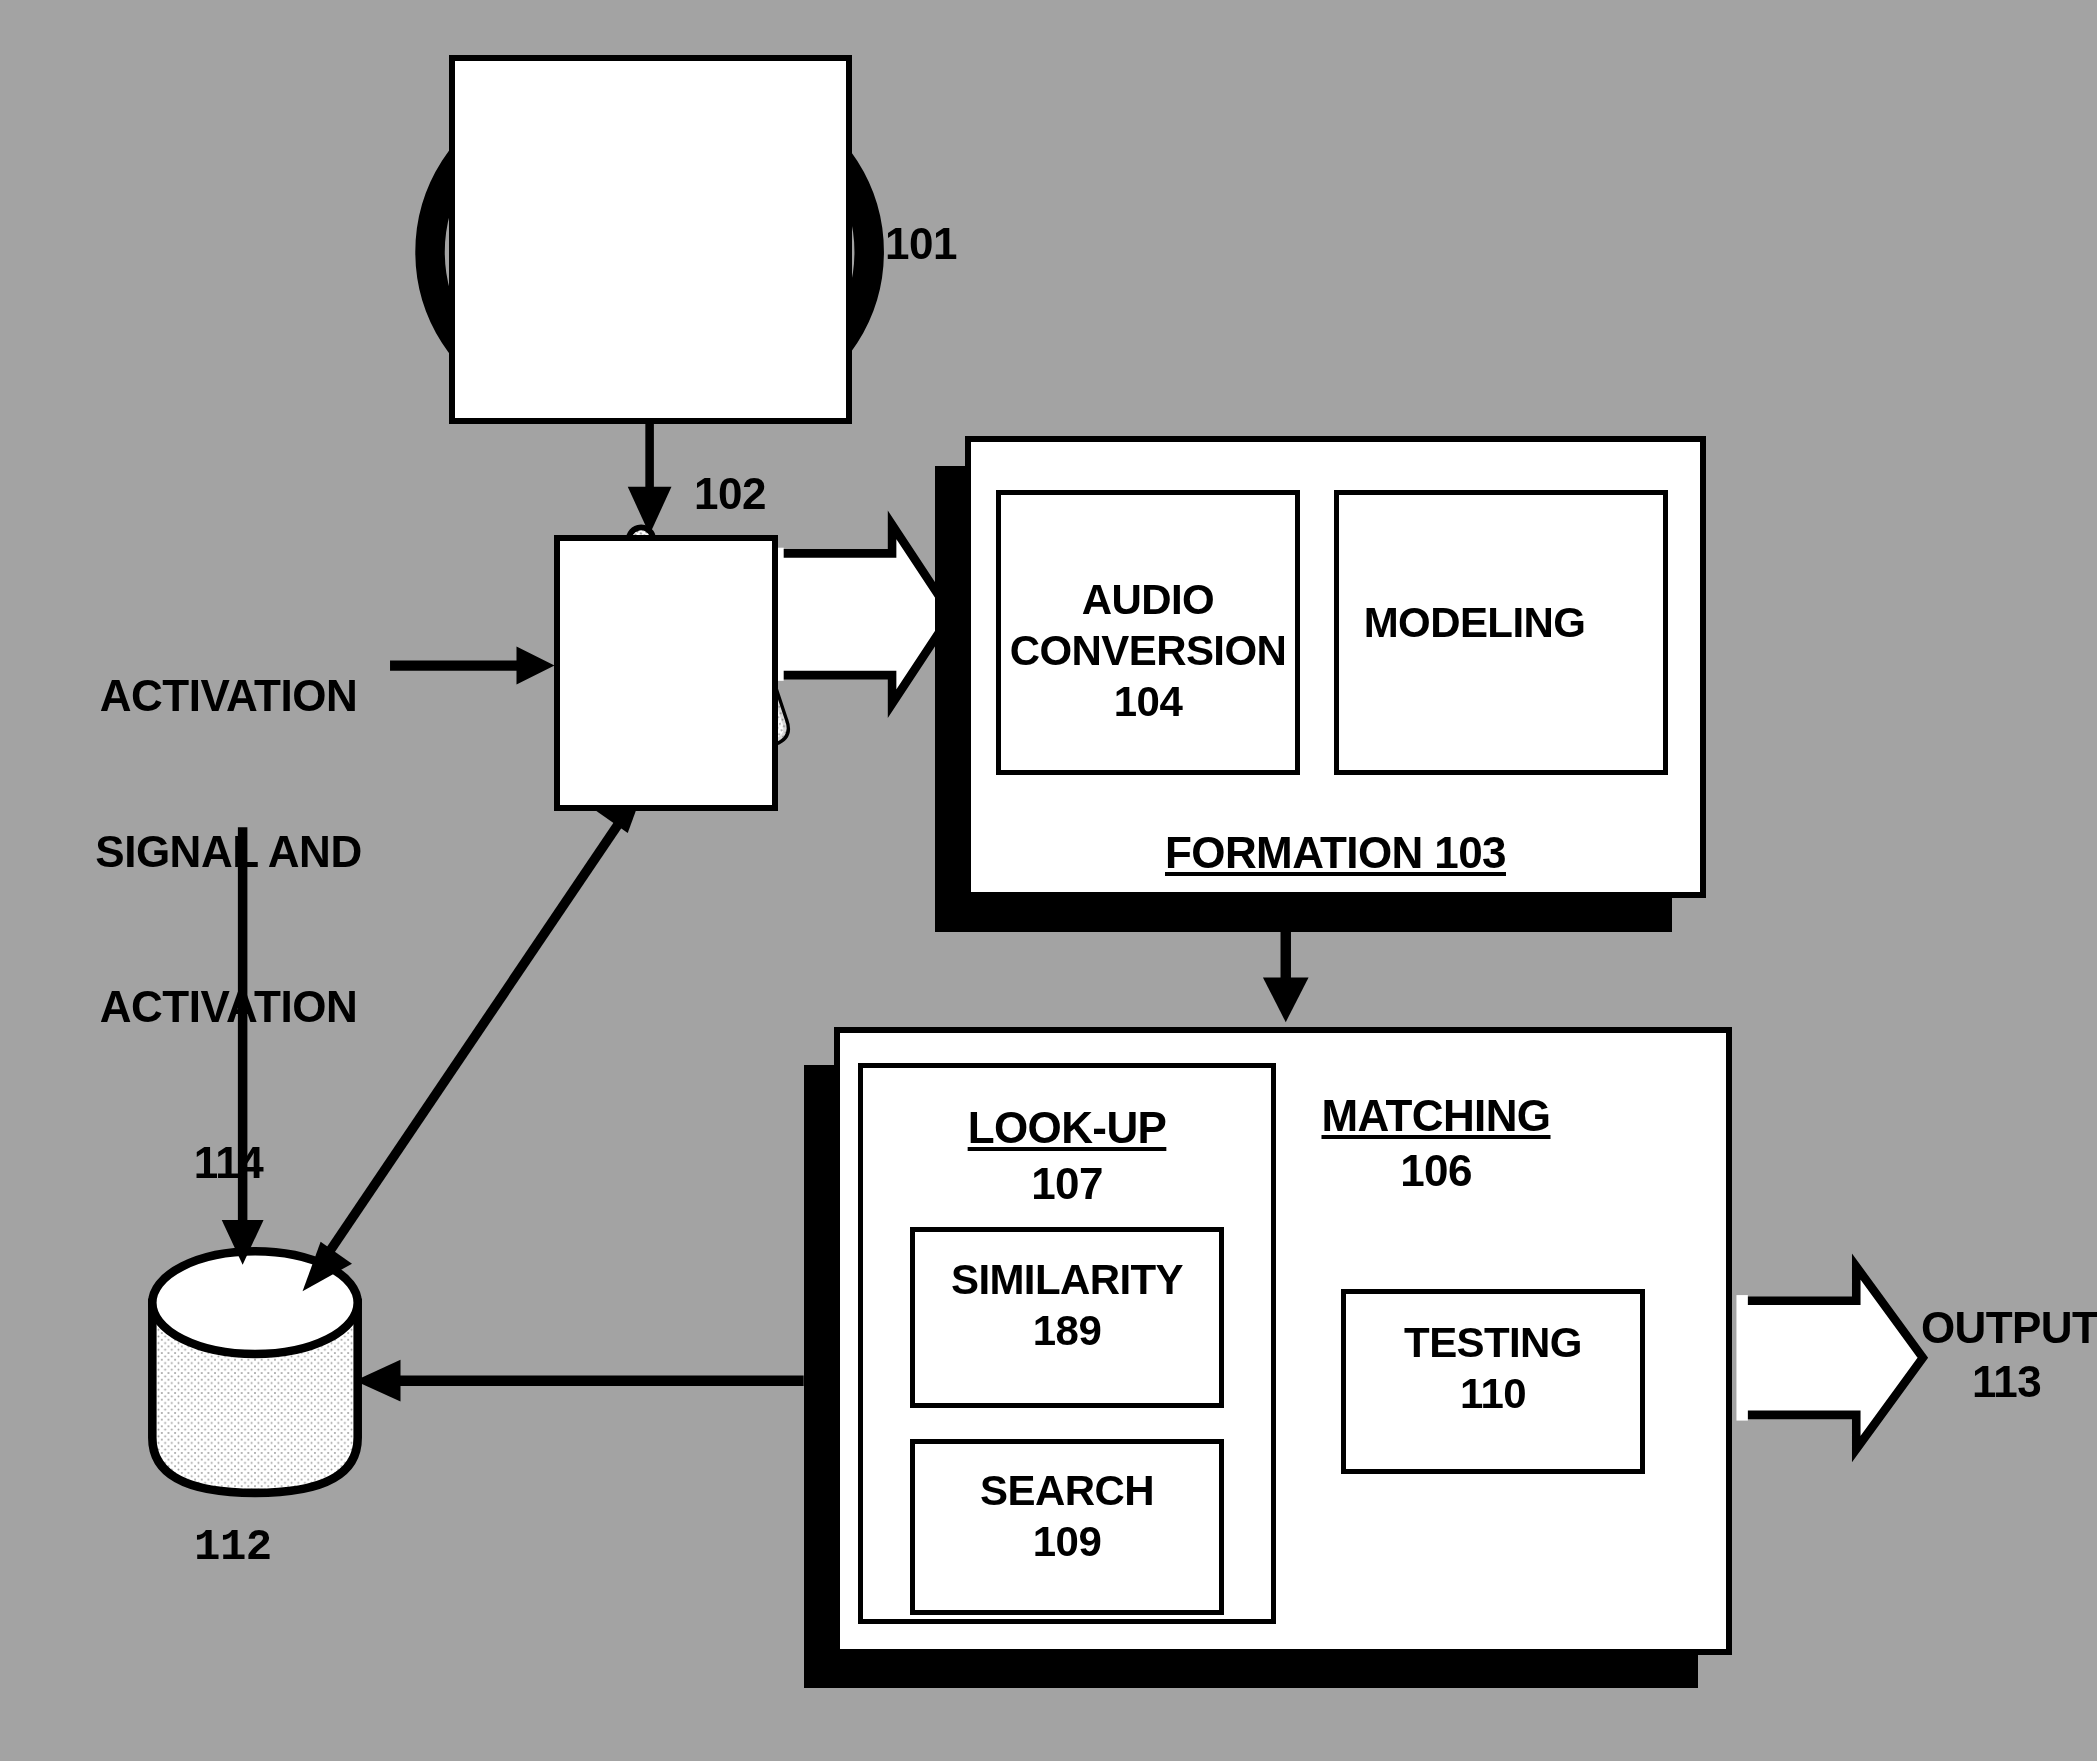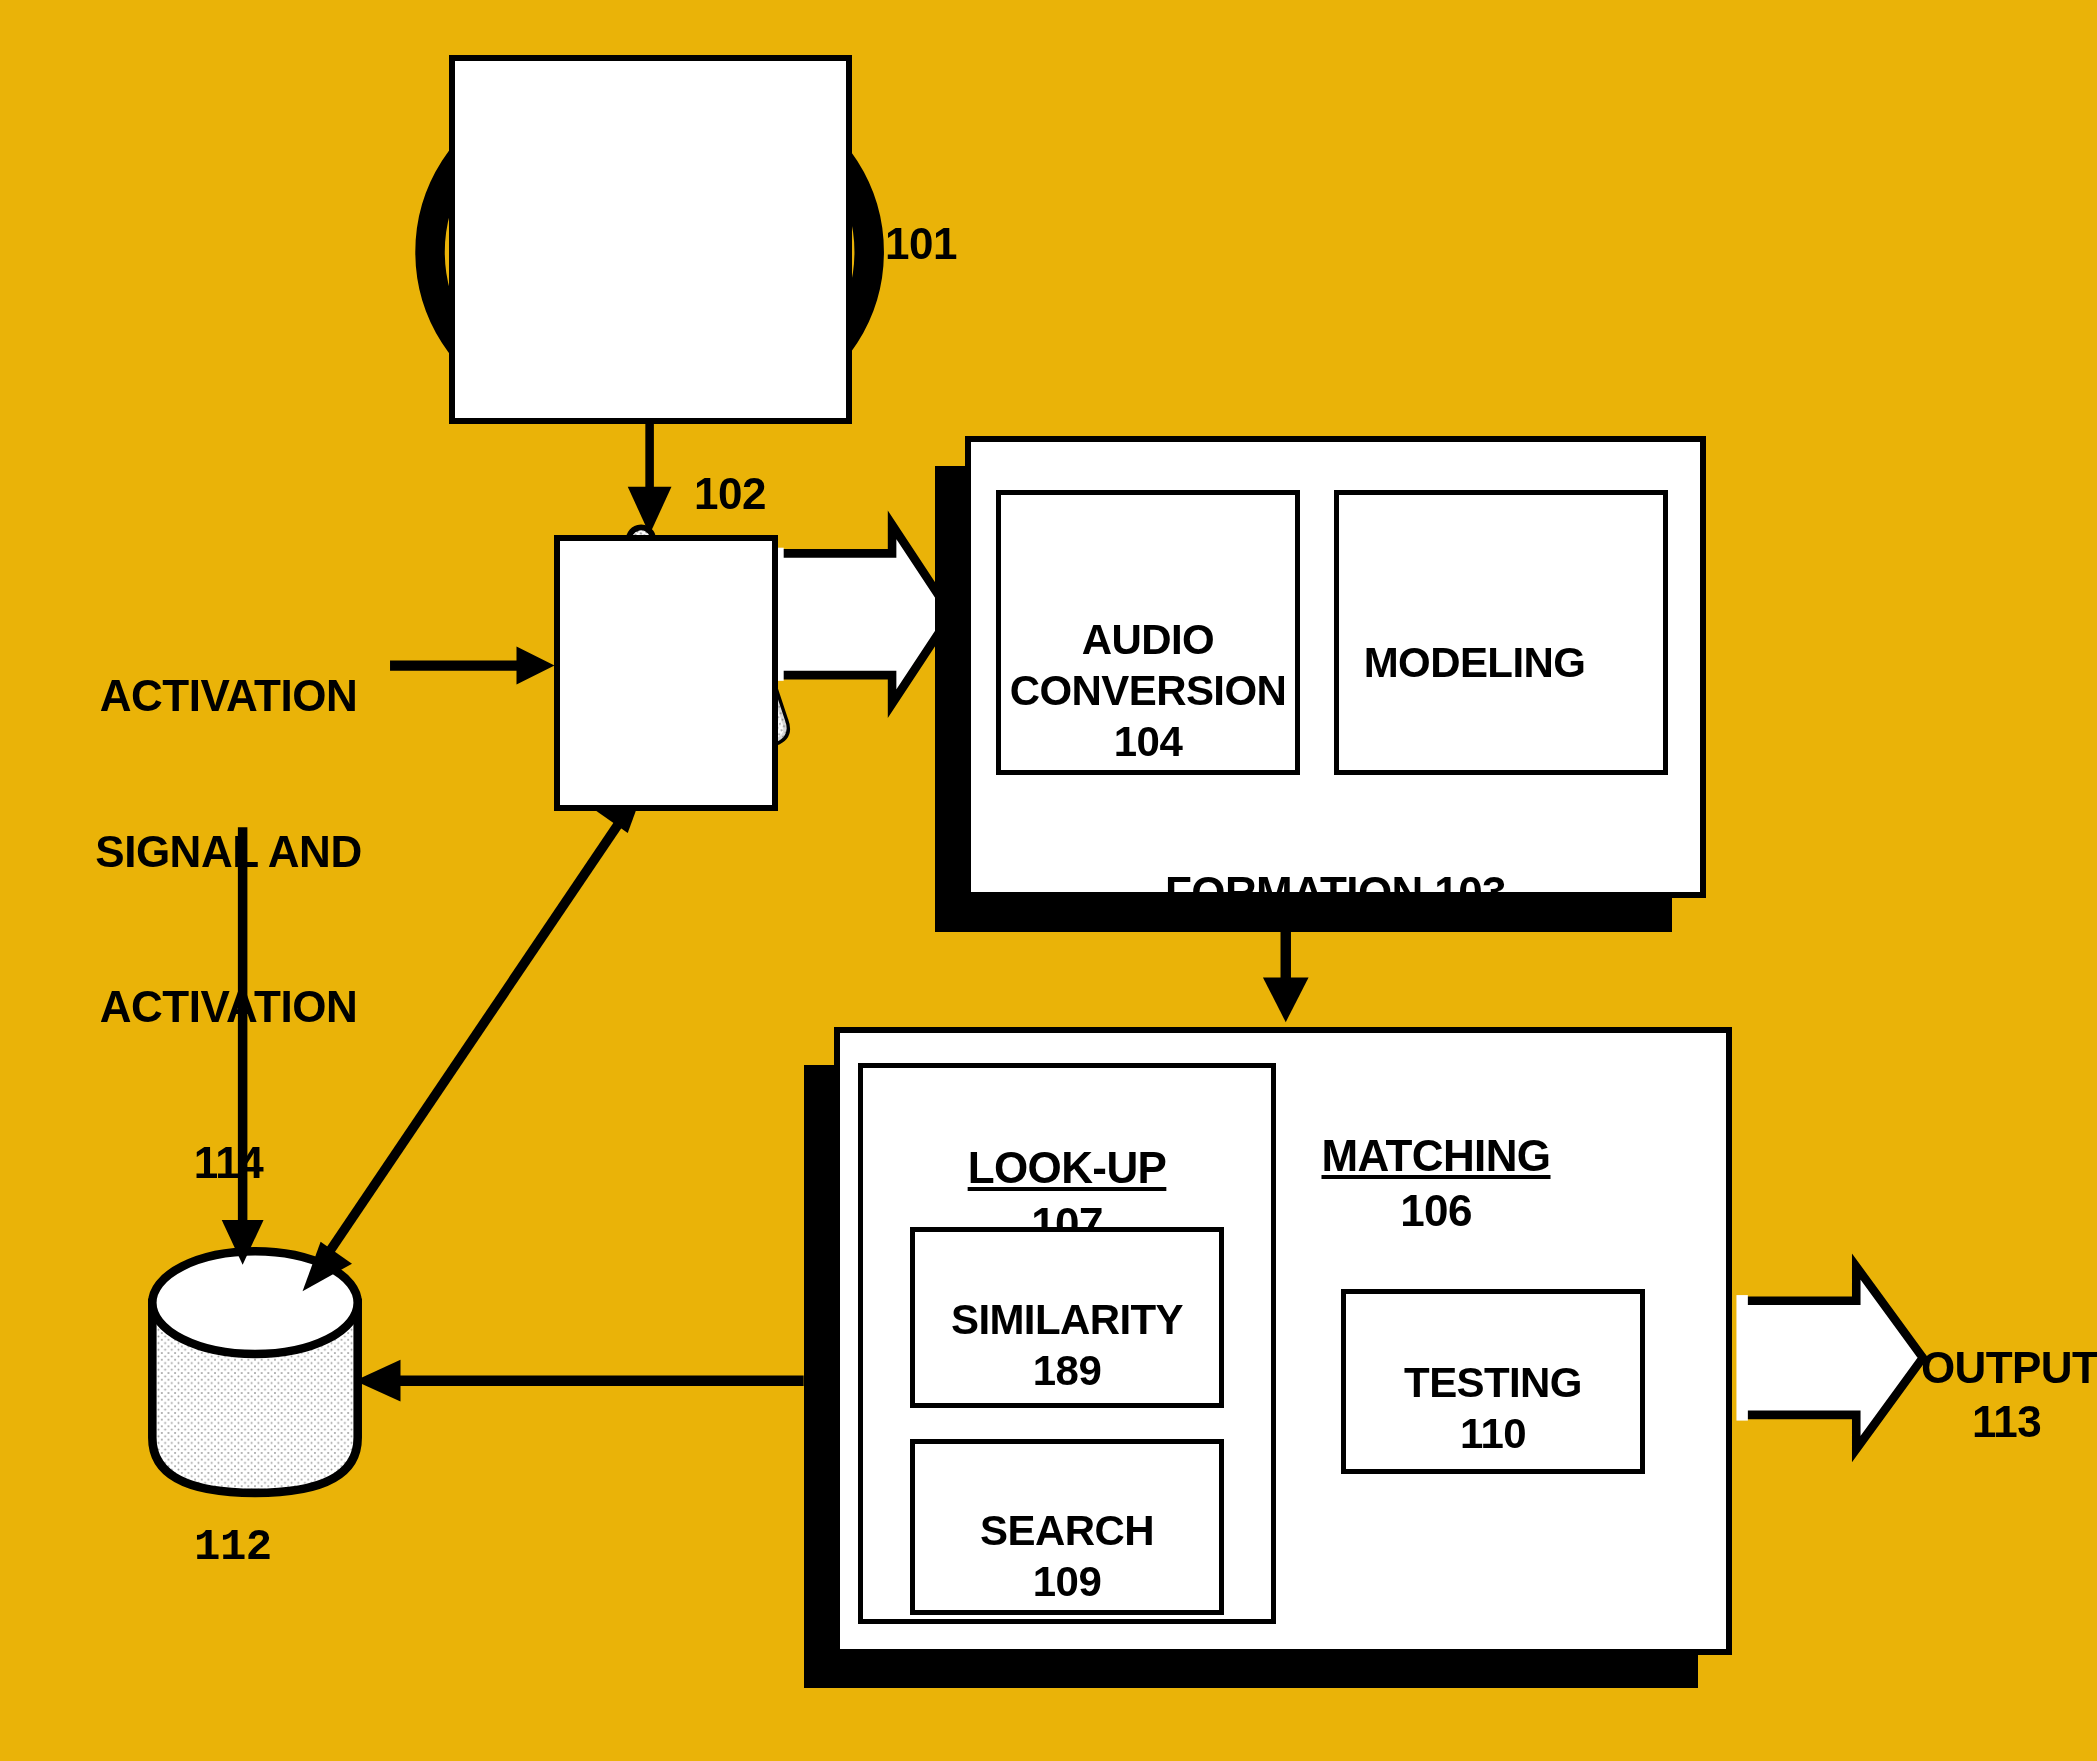--- a/index.html
+++ b/index.html
@@ -8,21 +8,21 @@
     padding: 0;
     background: #ffffff;
   }
   body {
     font-family: "Liberation Sans", sans-serif;
   }
   #fig {
     position: relative;
     width: 2097px;
     height: 1761px;
-    background: #eab308;
+    background: #a3a3a3;
     overflow: hidden;
   }
 
   
   .box {
     position: absolute;
     border: 6.7px solid #000;
     background: #fff;
     box-sizing: border-box;
   }
@@ -58,21 +58,20 @@
   }
   .boxtext {
     position: absolute;
     left: 0; right: 0;
     text-align: center;
     font-family: "Liberation Sans", sans-serif;
     font-weight: 700;
     color: #000;
     line-height: 1.22;
     letter-spacing: -0.6px;
-    margin-top: 40px;
   }
   .underline {
     text-decoration: underline;
     text-underline-offset: 3.8px;
     text-decoration-thickness: 3.8px;
   }
 
   
   #vec {
     position: absolute;

